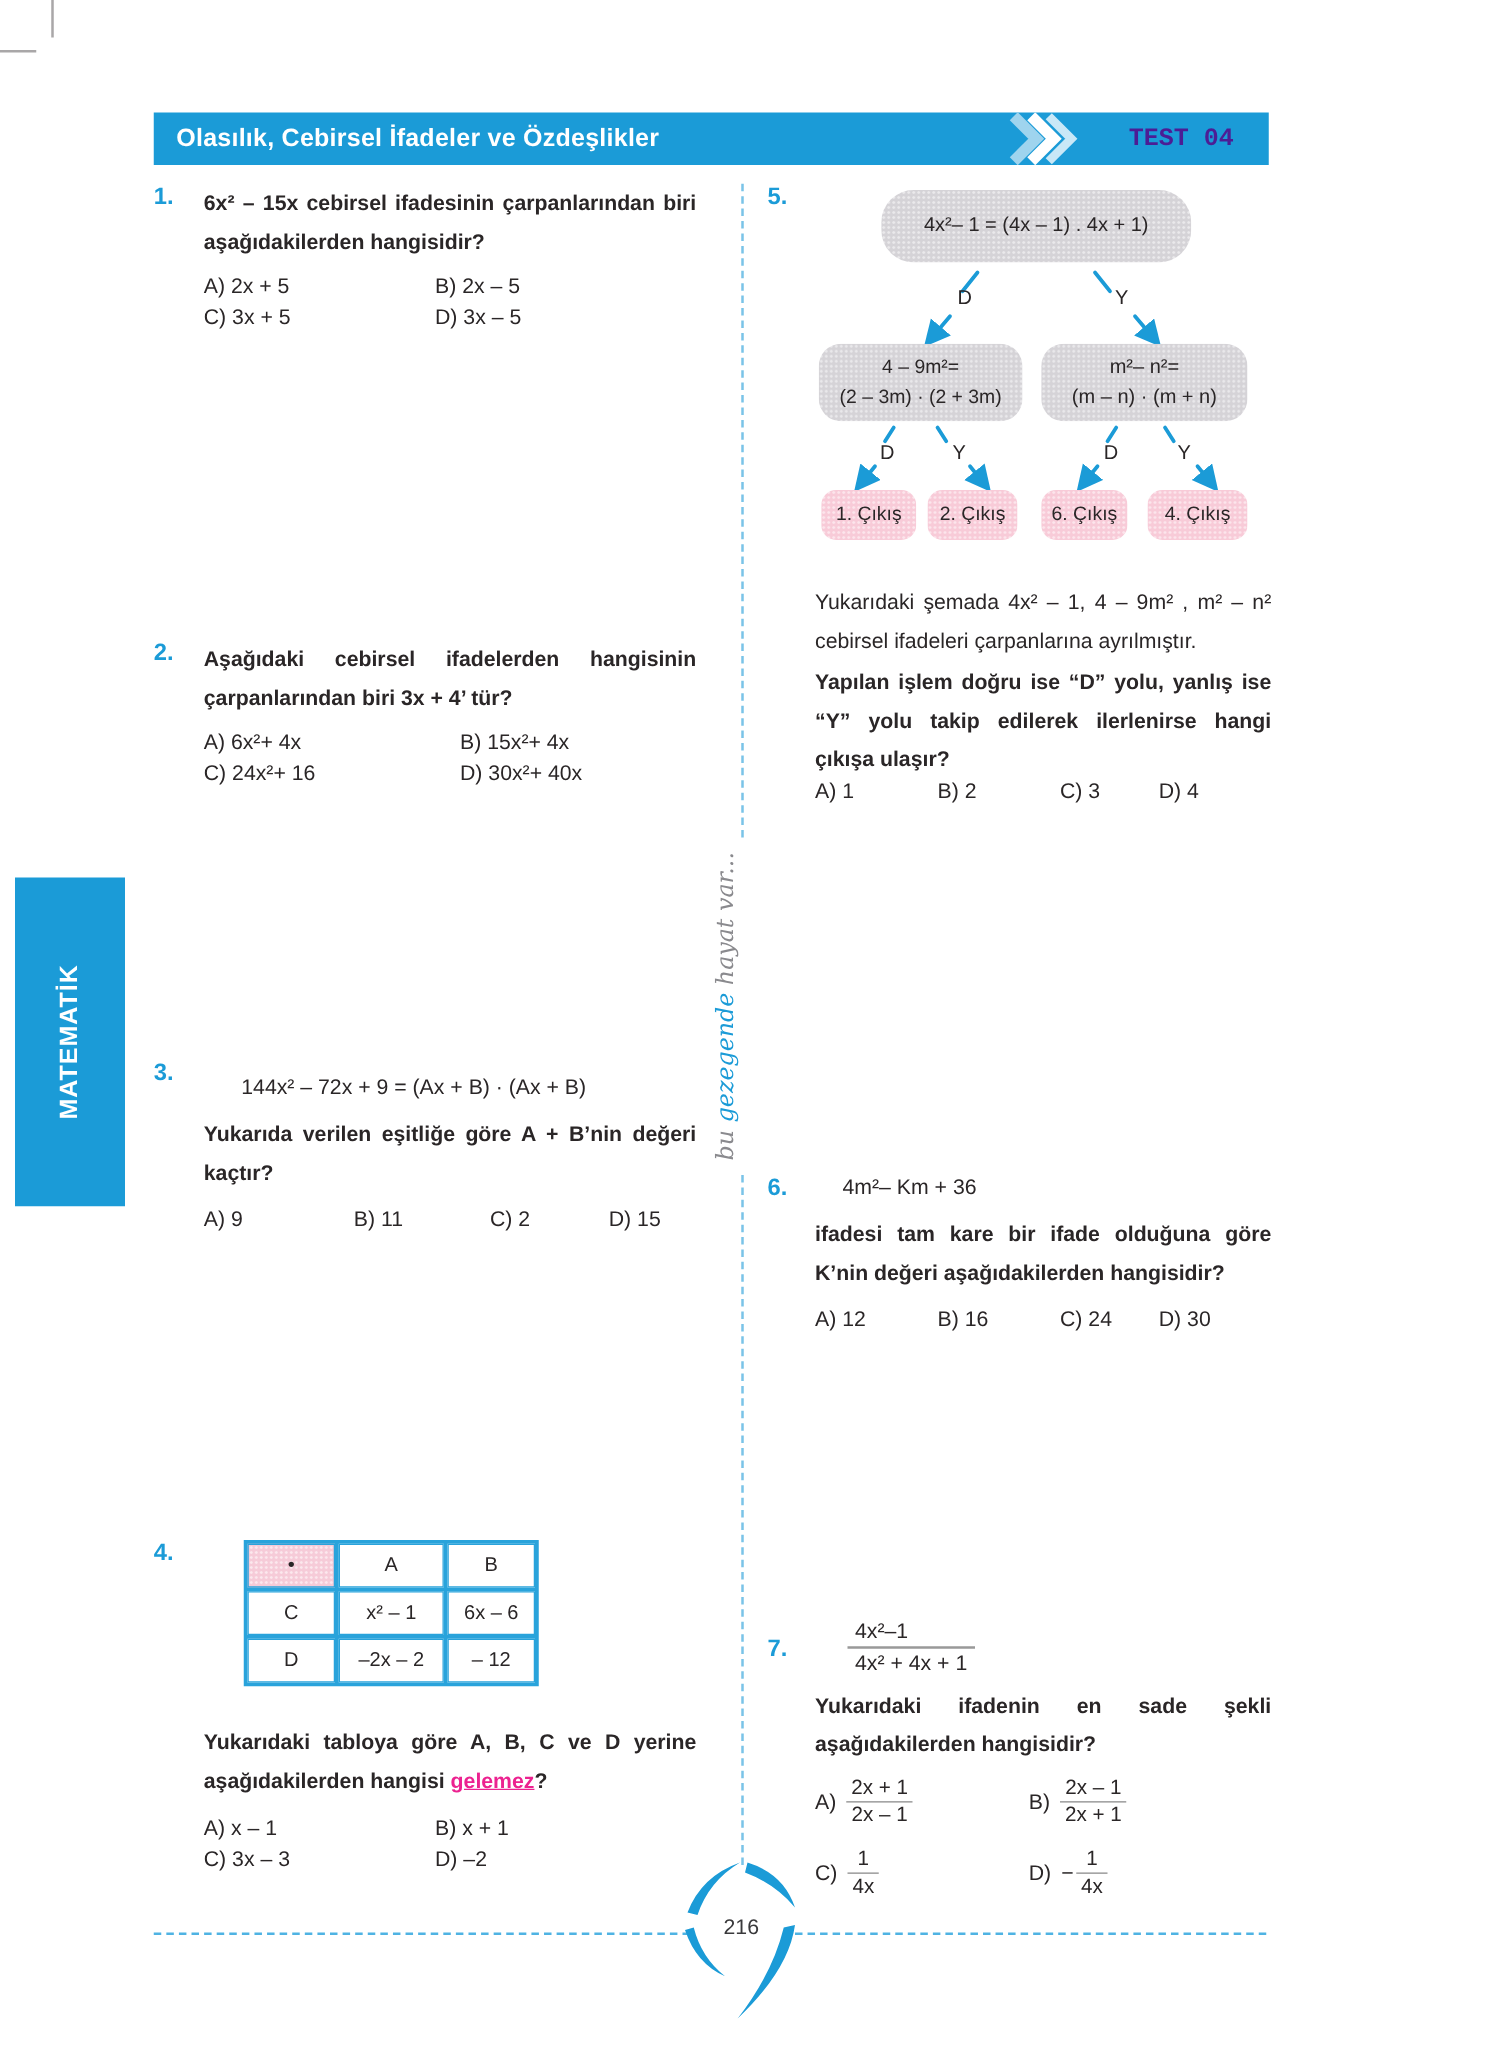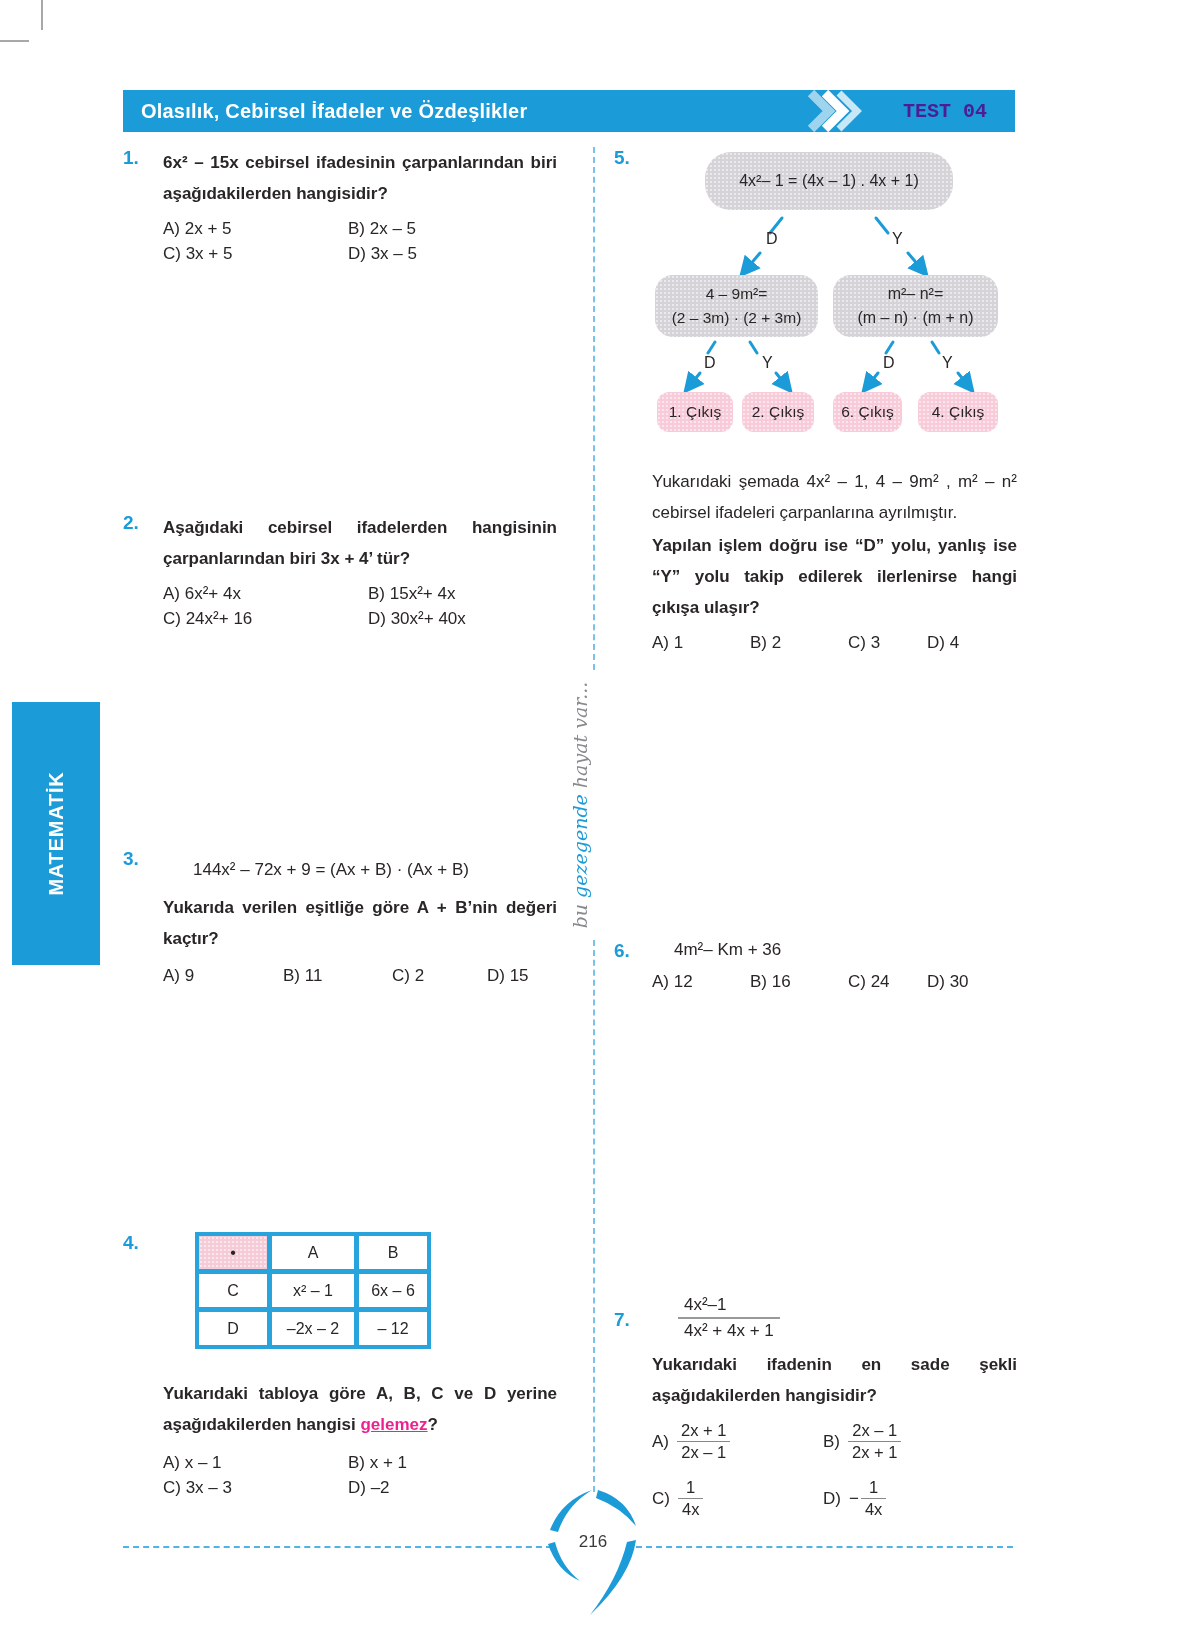--- a/index.html
+++ b/index.html
@@ -234,32 +234,33 @@
     <div class="dlabel" style="left:312px;top:212px;">Y</div>
     <div class="exit" style="left:27px;top:250px;width:76px;height:40px;">1. Çıkış</div>
     <div class="exit" style="left:112px;top:250px;width:72px;height:40px;">2. Çıkış</div>
     <div class="exit" style="left:203px;top:250px;width:69px;height:40px;">6. Çıkış</div>
     <div class="exit" style="left:288px;top:250px;width:80px;height:40px;">4. Çıkış</div>
   </div>
 
   <section class="q" style="left:652px;top:466px;width:365px;">
     <p class="qpar">Yukarıdaki şemada 4x² – 1, 4 – 9m² , m² – n² cebirsel ifadeleri çarpanlarına ayrılmıştır.</p>
     <p class="qtext" style="margin-top:2px;">Yapılan işlem doğru ise “D” yolu, yanlış ise “Y” yolu takip edilerek ilerlenirse hangi çıkışa ulaşır?</p>
-    <div class="opts row4" style="margin-top:10px;">
+    <div class="opts row4" style="margin-top:0;">
       <span style="width:98px;">A) 1</span>
       <span style="width:98px;">B) 2</span>
       <span style="width:79px;">C) 3</span>
       <span>D) 4</span>
     </div>
   </section>
 
   <section class="q" style="left:614px;top:940px;width:420px;">
     <span class="qnum">6.</span>
     <div class="qbody" style="width:365px;margin-left:38px;">
       <p class="formula" style="margin-left:22px;margin-bottom:12px;">4m²– Km + 36</p>
+      <p class="qtext">ifadesi tam kare bir ifade olduğuna göre K’nin değeri aşağıdakilerden hangisidir?</p>
       <div class="opts row4">
         <span style="width:98px;">A) 12</span>
         <span style="width:98px;">B) 16</span>
         <span style="width:79px;">C) 24</span>
         <span>D) 30</span>
       </div>
     </div>
   </section>
 
   <section class="q" style="left:614px;top:1295px;width:420px;">

